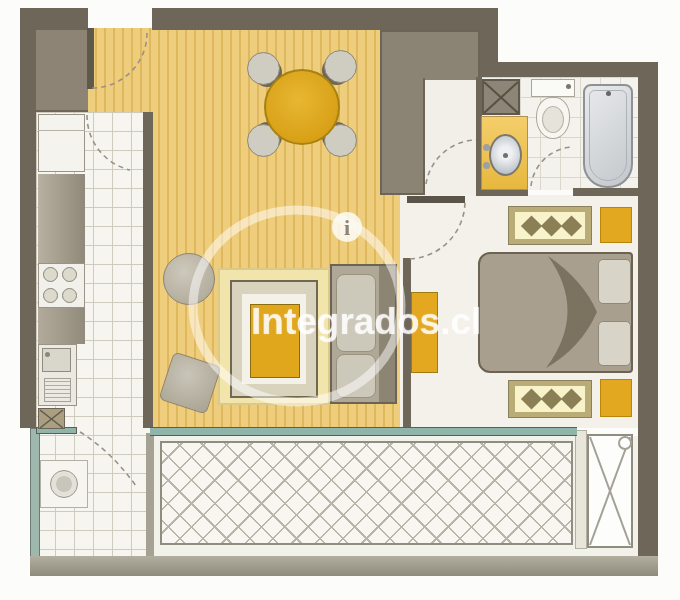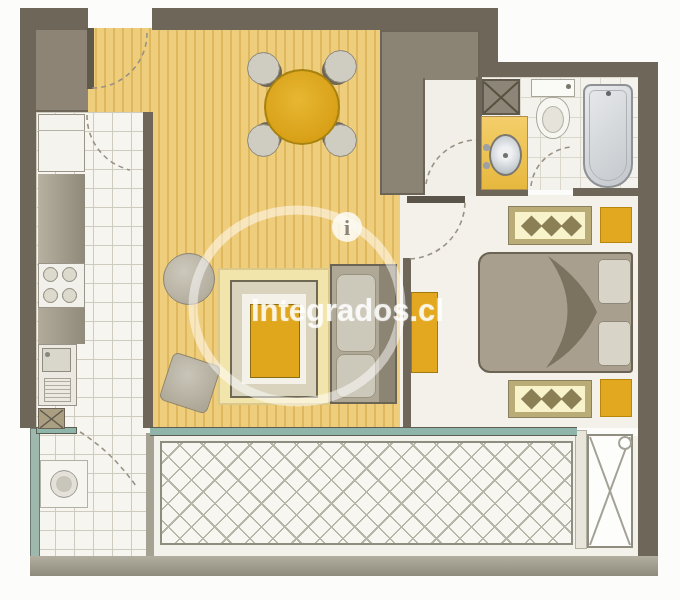--- a/index.html
+++ b/index.html
@@ -134,21 +134,21 @@
     border-radius:8px 8px 24px 24px;}
   .bathtub-inner{position:absolute;left:4px;top:4px;right:4px;bottom:5px;border:1px solid #aeb2b6;
     border-radius:6px 6px 20px 20px;}
   .tub-drain{left:606px;top:91px;width:5px;height:5px;border-radius:50%;background:#63676b;}
 
   
   .plan-svg{left:0;top:0;width:680px;height:600px;pointer-events:none;}
   .wm-text{color:rgba(255,255,255,0.82);font-weight:bold;text-shadow:0 0 2px rgba(255,255,255,0.35);
     white-space:nowrap;line-height:1;}
   .wm-line1{left:233px;top:272px;font-size:34px;letter-spacing:0px;}
-  .wm-line2{left:251px;top:295px;font-size:31px;letter-spacing:0px;}
+  .wm-line2{left:251px;top:303px;font-size:37px;letter-spacing:0px;}
 </style>
 </head>
 <body>
 
 <div class="stage">
 
   <div class="abs wood-floor"></div>
   <div class="abs kitchen-floor"></div>
   <div class="abs bedroom-floor"></div>
   <div class="abs corridor-floor"></div>

